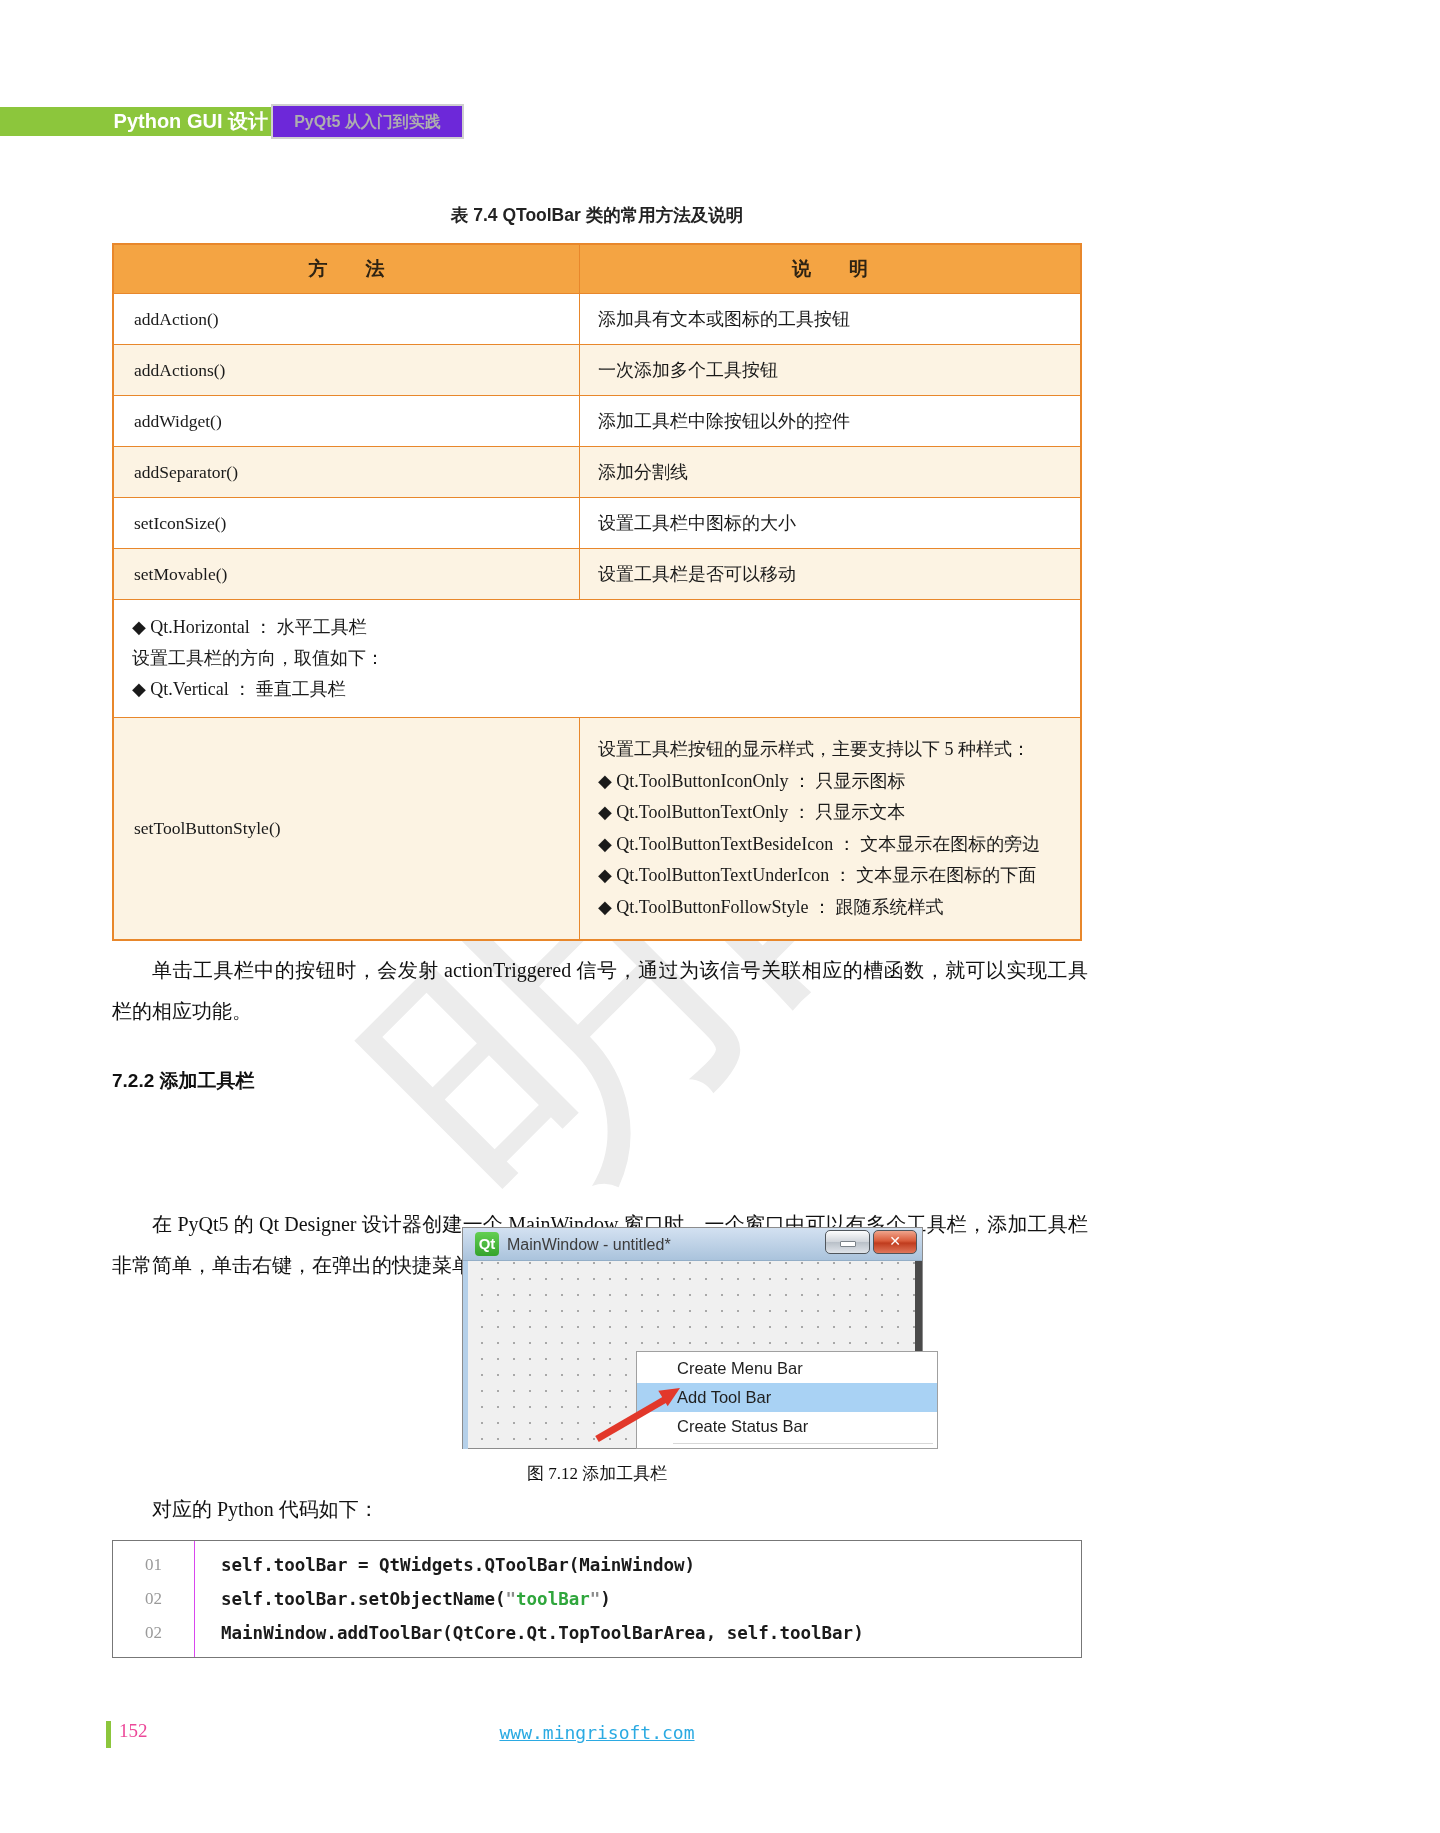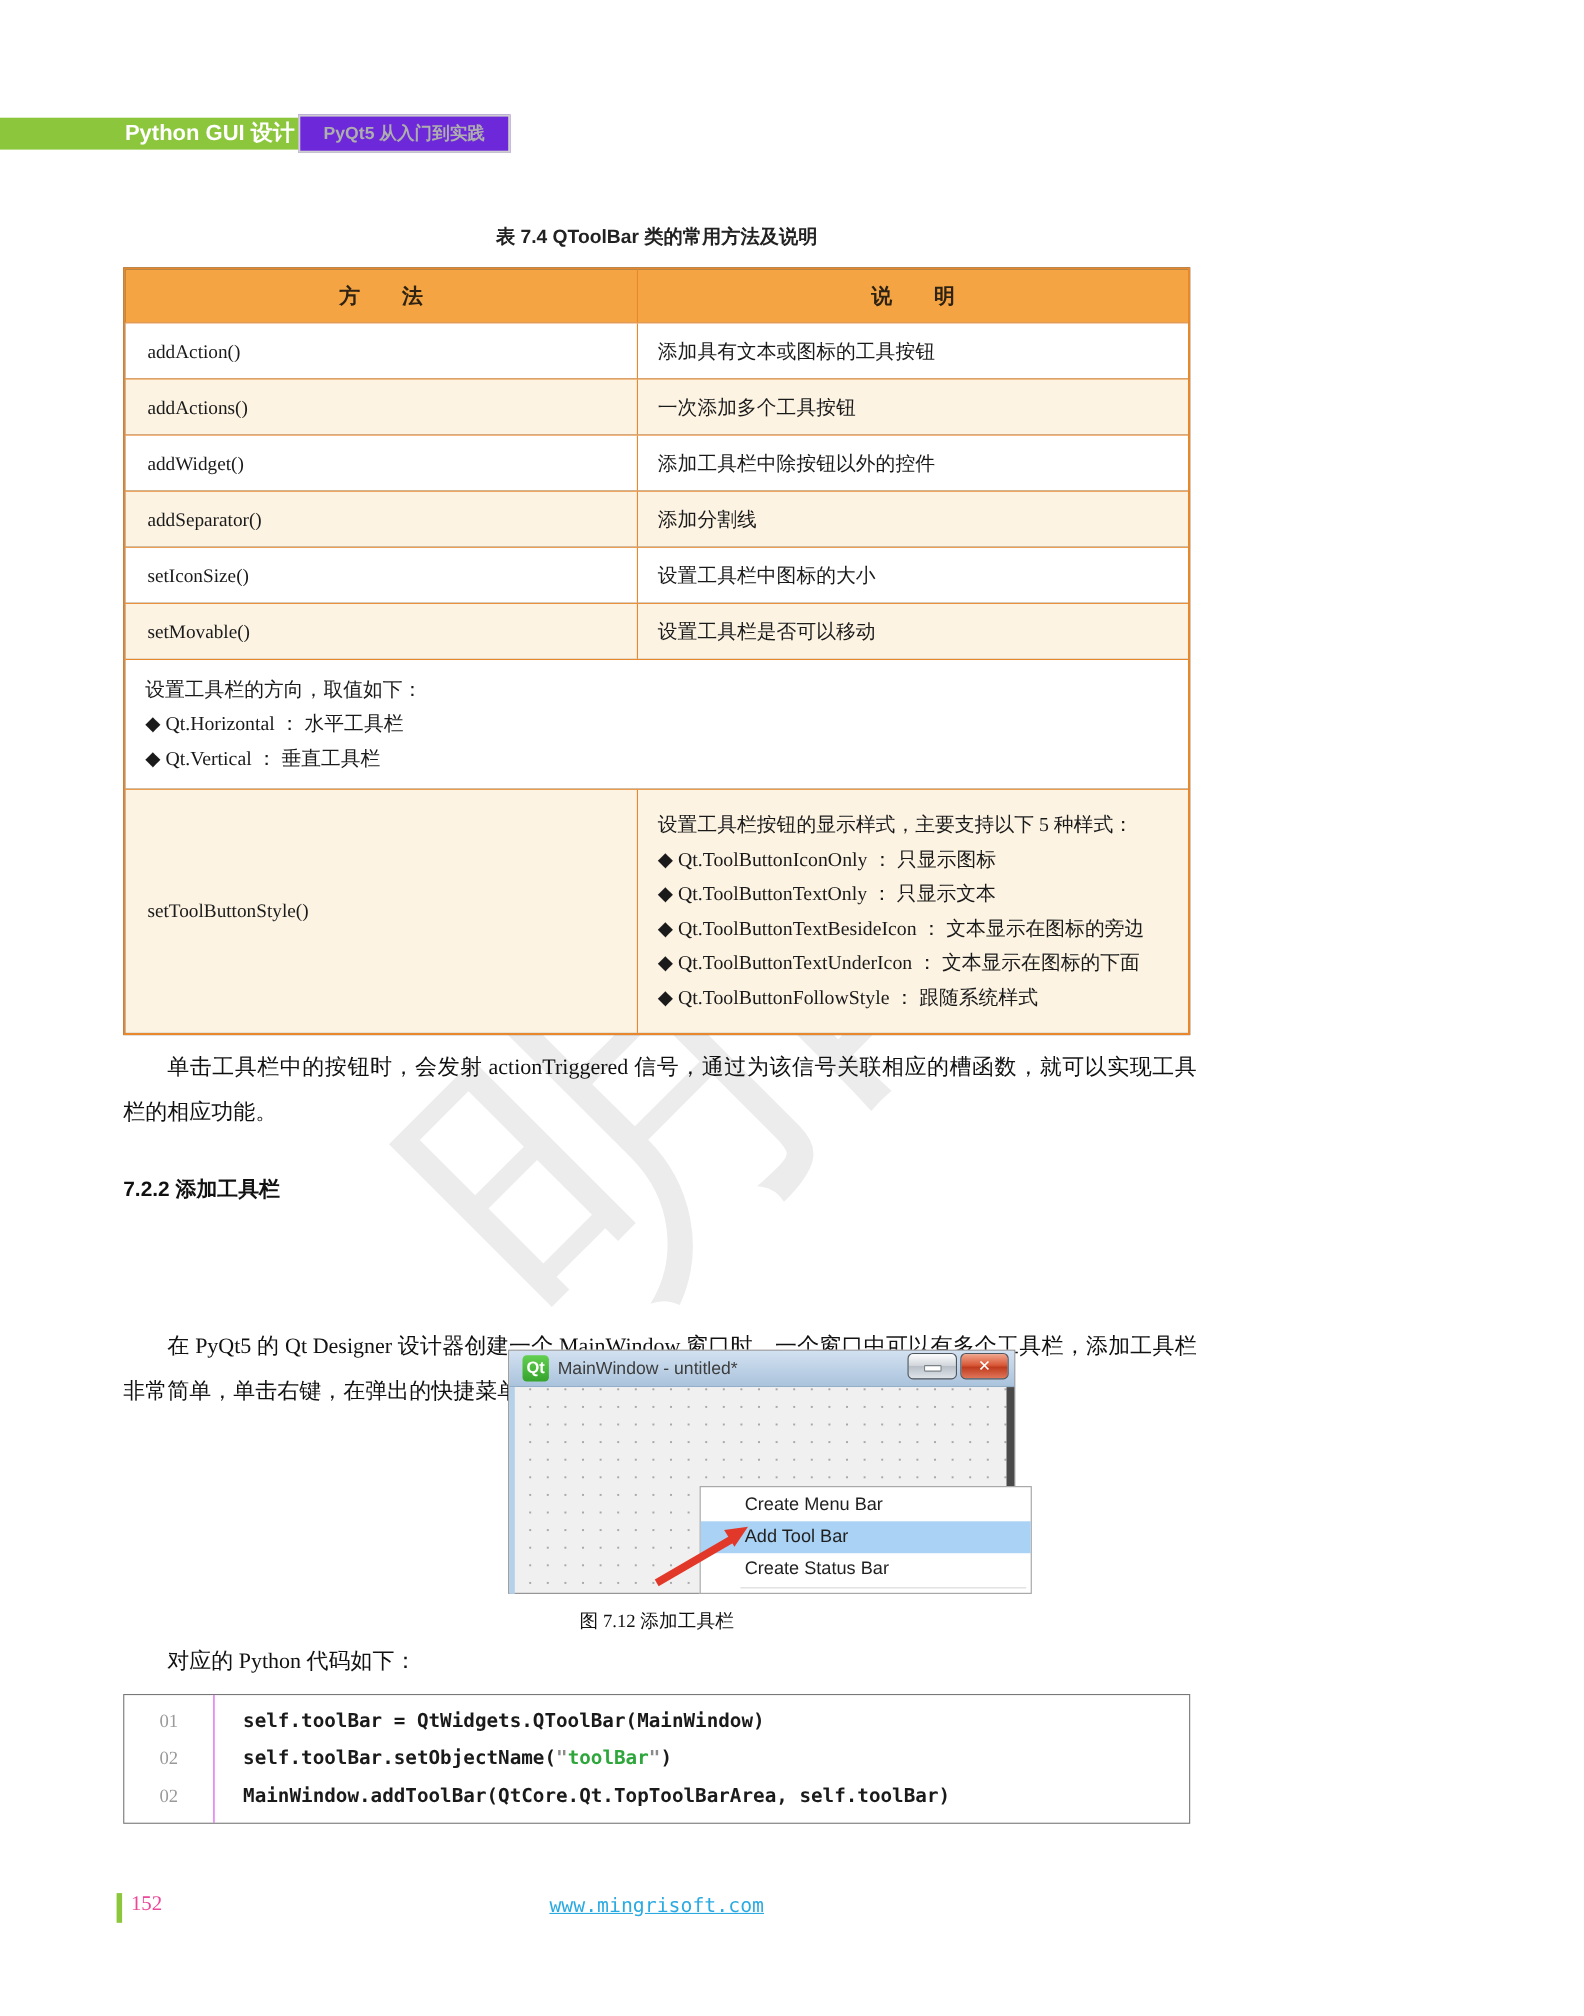--- a/index.html
+++ b/index.html
@@ -15,21 +15,21 @@
   .hdr-bar{left:0;top:107px;width:462px;height:29px;background:#8cc63c;}
   .hdr-series{left:0;top:107px;width:268px;height:29px;line-height:29px;text-align:right;
               color:#fff;font-family:"Liberation Sans","DejaVu Sans",sans-serif;
               font-weight:bold;font-size:20px;}
   .hdr-bookbox{left:271px;top:104px;width:189px;height:31px;background:#6d28d9;border:2px solid #cfcfcf;
                line-height:31px;text-align:center;color:#aeaeae;
                font-family:"Liberation Sans","DejaVu Sans",sans-serif;font-weight:bold;font-size:16px;}
   
   .tbl-caption{left:112px;top:203px;width:970px;text-align:center;font-size:17.5px;font-weight:bold;
                font-family:"Liberation Sans","DejaVu Sans",sans-serif;color:#222;}
-  .qtable{left:112px;top:243px;width:970px;border:2px solid #e8872b;box-sizing:border-box;background:#0c4a6e;}
+  .qtable{left:112px;top:243px;width:970px;border:2px solid #e8872b;box-sizing:border-box;background:#701a75;}
   .trow{display:flex;border-top:1px solid #e8872b;box-sizing:border-box;background:#fff;}
   .trow:first-child{border-top:none;}
   .trow.alt{background:#fcf3e3;}
   .cm{width:466px;border-right:1px solid #e8872b;box-sizing:border-box;display:flex;
       align-items:center;padding-left:20px;font-size:17.5px;}
   .cd{flex:1;box-sizing:border-box;display:flex;flex-direction:column;justify-content:center;
       padding-left:18px;font-size:18px;}
   .thead{background:#f4a443 !important;height:48px;}
   .thead .cm,.thead .cd{align-items:center;justify-content:center;padding-left:0;text-align:center;
       font-weight:bold;font-size:19px;color:#2e2313;}
@@ -143,22 +143,22 @@
         </div>
       </div>
       <div class="trow r-s alt">
         <div class="cm">setMovable()</div>
         <div class="cd">
           <div class="dl">设置工具栏是否可以移动</div>
         </div>
       </div>
       <div class="trow r-m3">
         <div class="cd">
+          <div class="dl">◆ Qt.Horizontal ： 水平工具栏</div>
           <div class="dl">设置工具栏的方向，取值如下：</div>
-          <div class="dl">◆ Qt.Horizontal ： 水平工具栏</div>
           <div class="dl">◆ Qt.Vertical ： 垂直工具栏</div>
         </div>
       </div>
       <div class="trow r-m6 alt">
         <div class="cm">setToolButtonStyle()</div>
         <div class="cd">
           <div class="dl">设置工具栏按钮的显示样式，主要支持以下 5 种样式：</div>
           <div class="dl">◆ Qt.ToolButtonIconOnly ： 只显示图标</div>
           <div class="dl">◆ Qt.ToolButtonTextOnly ： 只显示文本</div>
           <div class="dl">◆ Qt.ToolButtonTextBesideIcon ： 文本显示在图标的旁边</div>

